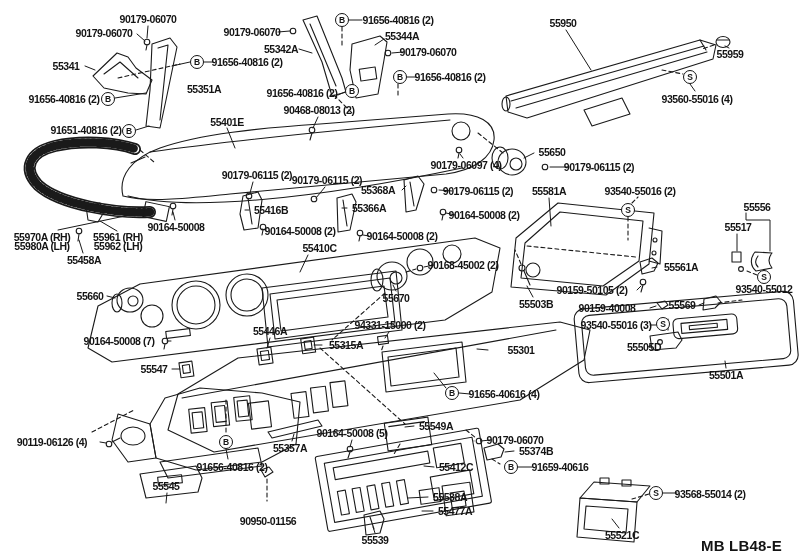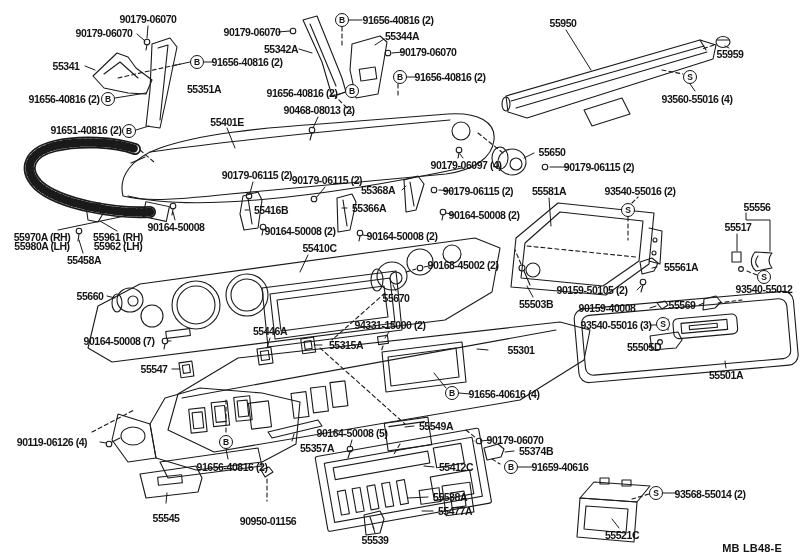--- a/index.html
+++ b/index.html
@@ -6,21 +6,21 @@
   .stage{position:relative;width:800px;height:560px;background:#ffffff;overflow:hidden;
          font-family:"Liberation Sans",sans-serif;}
   .stage svg{position:absolute;left:0;top:0;}
   #label-layer{position:absolute;left:0;top:0;width:800px;height:560px;}
   .part-label{position:absolute;transform:translate(-50%,-50%);white-space:nowrap;
       font-weight:bold;font-size:10.5px;letter-spacing:-0.45px;color:#141414;}
   .badge{position:absolute;transform:translate(-50%,-50%);width:12px;height:12px;
       border:1.6px solid #141414;border-radius:50%;display:flex;align-items:center;
       justify-content:center;font-size:8.5px;font-weight:bold;color:#141414;background:#fff;}
   .footer-code{position:absolute;right:18px;bottom:6px;font-weight:bold;
-      font-size:11px;letter-spacing:0.2px;color:#141414;}
+      font-size:15px;letter-spacing:0.2px;color:#141414;}
 </style>
 </head>
 <body>
 
 <div class="stage">
 
 <svg width="800" height="560" viewBox="0 0 800 560" fill="none" stroke="#1a1a1a" stroke-width="1.1" stroke-linejoin="round" stroke-linecap="round">
 
   <g>
     <path d="M93,76 L117,53 L128,57 L136,68 L152,80 L146,94 L128,93 L104,88 Z"></path>
@@ -449,23 +449,23 @@
       <div class="part-label" style="left: 119px; top: 341px;">90164-50008 (7)</div>
       <div class="part-label" style="left: 154px; top: 369px;">55547</div>
       <div class="part-label" style="left: 270px; top: 331px;">55446A</div>
       <div class="part-label" style="left: 346px; top: 345px;">55315A</div>
       <div class="part-label" style="left: 390px; top: 325px;">94331-15000 (2)</div>
       <div class="part-label" style="left: 509px; top: 350px; margin-left: 12px;">55301</div>
       <div class="part-label" style="left: 504px; top: 394px;">91656-40616 (4)</div>
       <div class="part-label" style="left: 436px; top: 426px;">55549A</div>
       <div class="part-label" style="left: 52px; top: 442px;">90119-06126 (4)</div>
       <div class="part-label" style="left: 232px; top: 467px;">91656-40816 (2)</div>
-      <div class="part-label" style="left: 166px; top: 518px; text-align: center;">55545</div>
+      <div class="part-label" style="left: 166px; top: 486px; text-align: center;">55545</div>
       <div class="part-label" style="left: 268px; top: 481px; margin-top: 40px;">90950-01156</div>
-      <div class="part-label" style="left: 308px; top: 448px; padding-left: 18px;">55357A</div>
+      <div class="part-label" style="left: 281px; top: 448px; padding-left: 18px;">55357A</div>
       <div class="part-label" style="left: 352px; top: 433px;">90164-50008 (5)</div>
       <div class="part-label" style="left: 456px; top: 467px;">55412C</div>
       <div class="part-label" style="left: 450px; top: 497px;">55538A</div>
       <div class="part-label" style="left: 455px; top: 511px;">55477A</div>
       <div class="part-label" style="left: 375px; top: 540px;">55539</div>
       <div class="part-label" style="left: 515px; top: 440px;">90179-06070</div>
       <div class="part-label" style="left: 536px; top: 451px;">55374B</div>
       <div class="part-label" style="left: 560px; top: 467px;">91659-40616</div>
       <div class="part-label" style="left: 710px; top: 494px;">93568-55014 (2)</div>
       <div class="part-label" style="left: 622px; top: 535px;">55521C</div>

